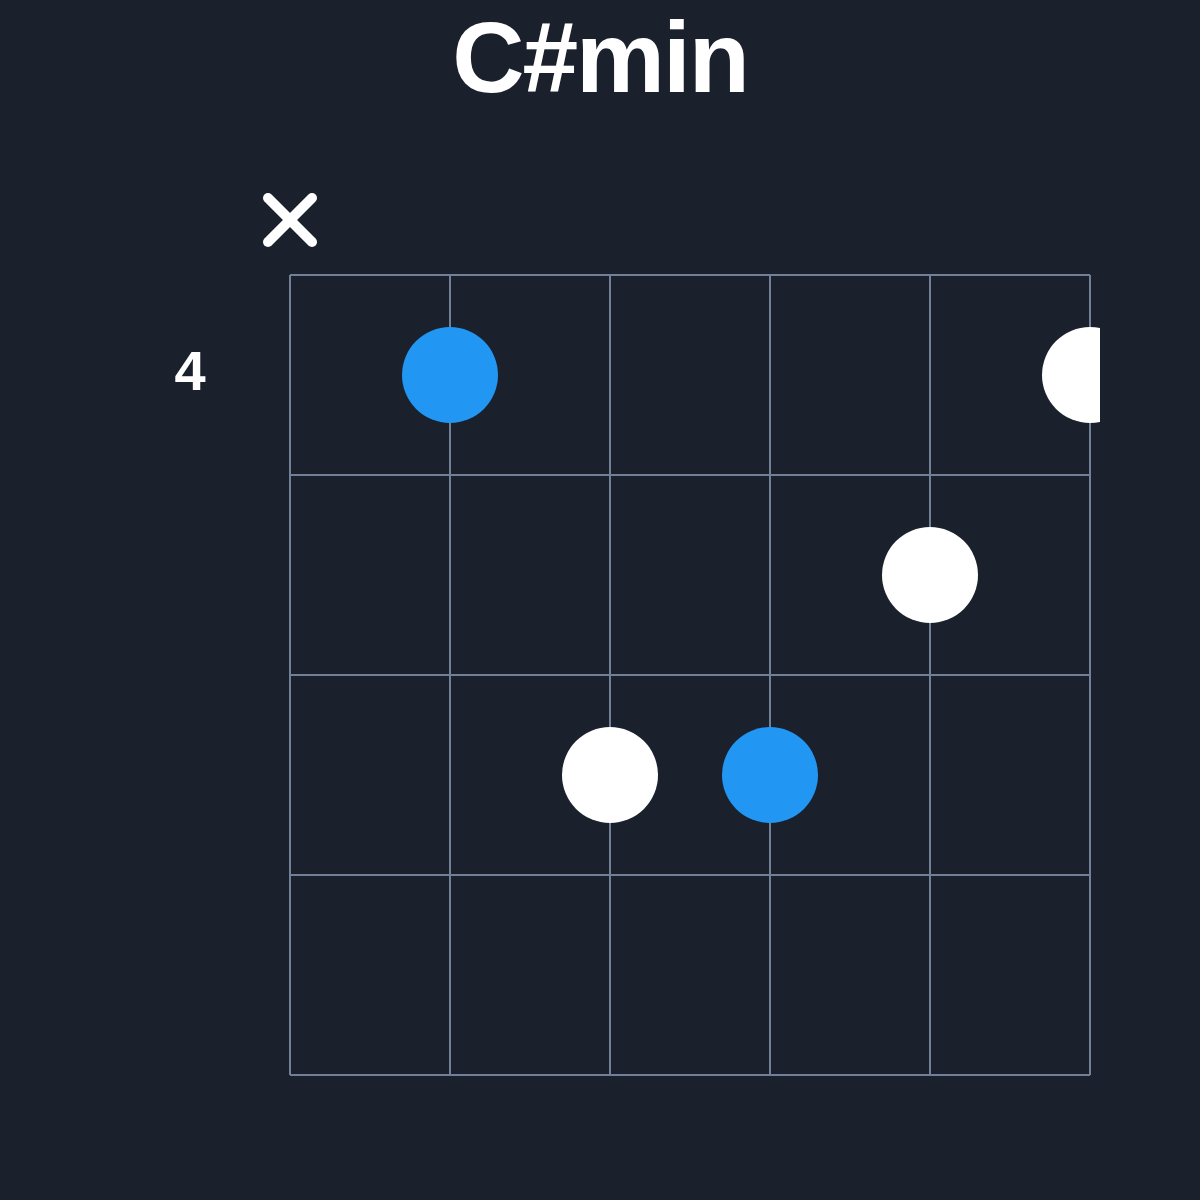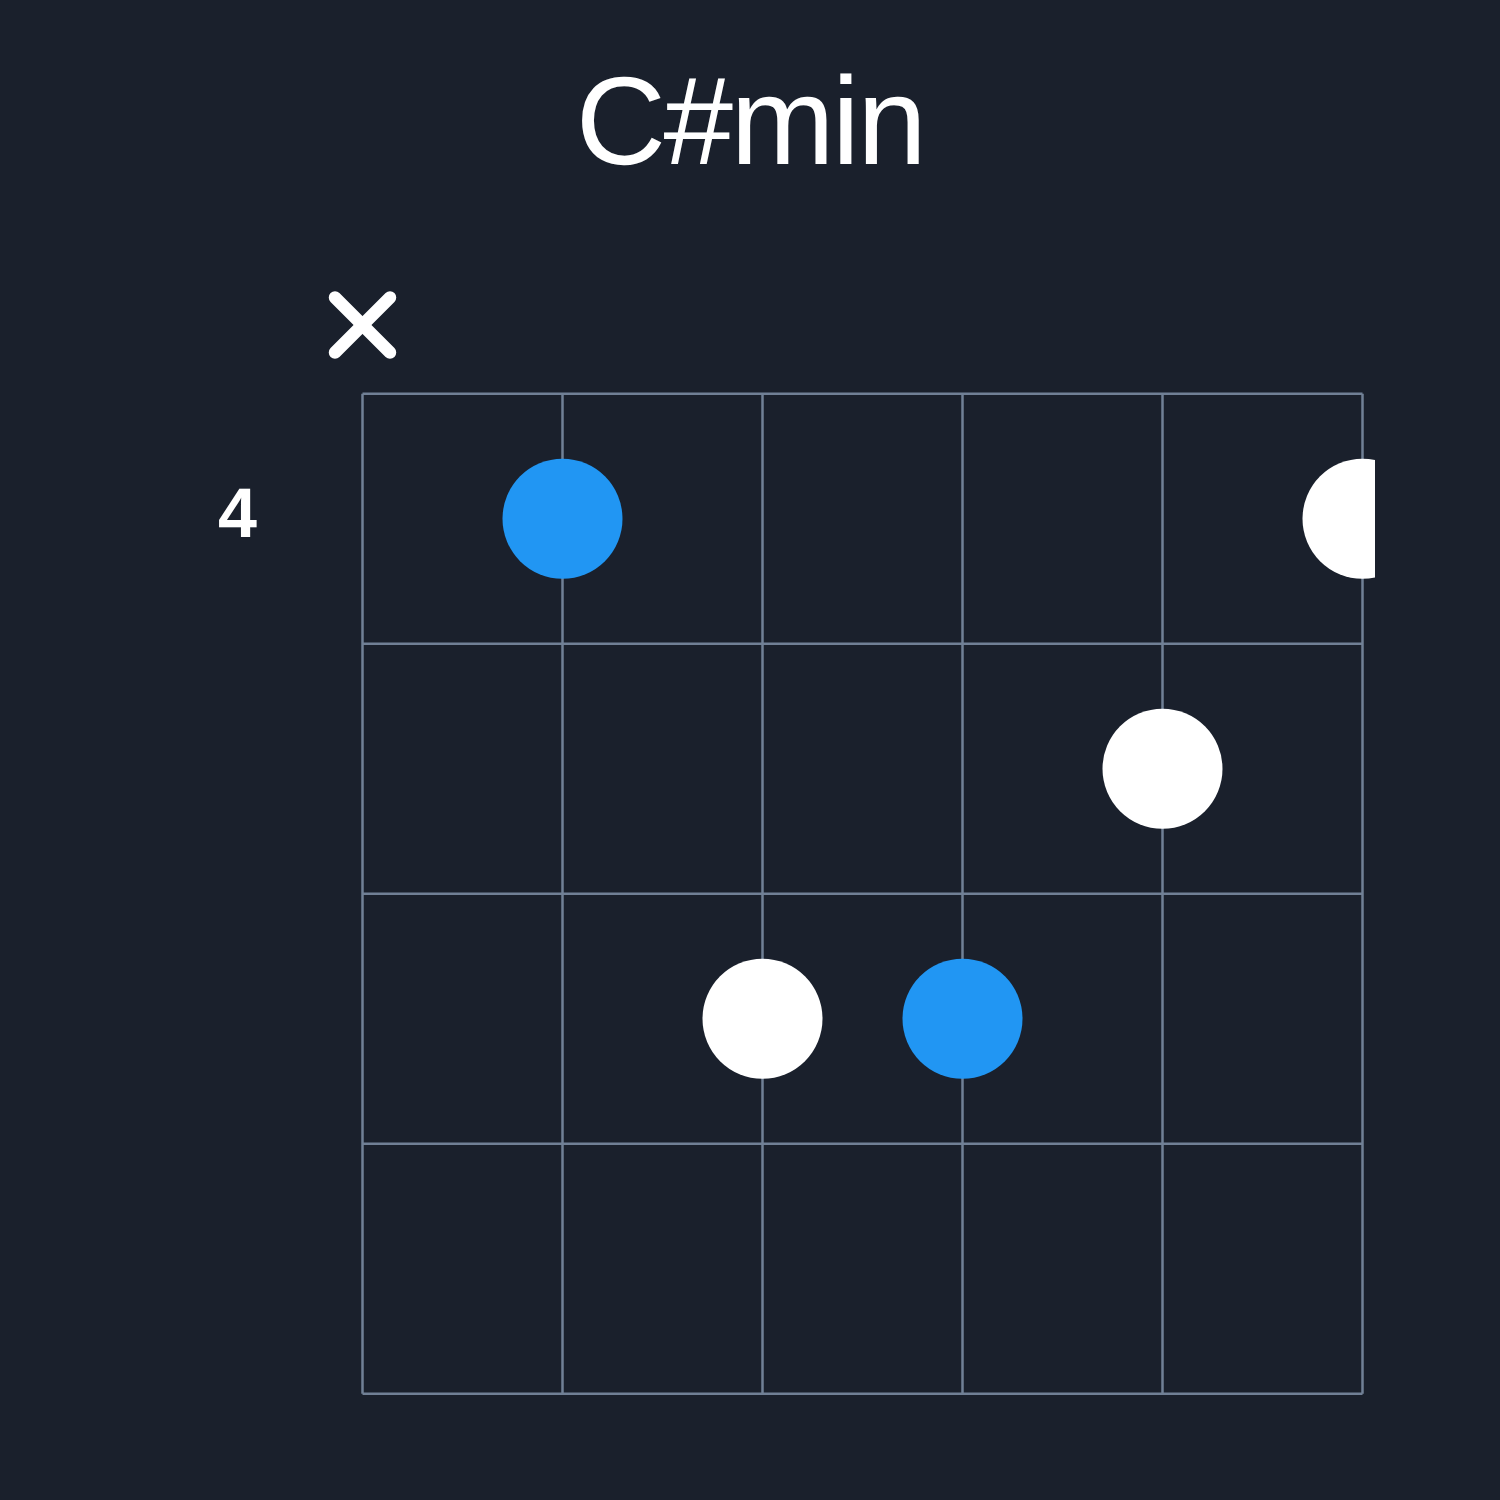--- a/index.html
+++ b/index.html
@@ -15,22 +15,21 @@
       font-family: -apple-system, BlinkMacSystemFont, "Segoe UI", Helvetica, Arial, sans-serif;
       display: flex;
       flex-direction: column;
       align-items: center;
       overflow: hidden;
     }
     
     .chord-title {
       color: #ffffff;
       font-size: 100px;
-      font-weight: 400;
-      margin-top: 40px;
+      font-weight: 700;
       margin-bottom: 60px;
       letter-spacing: -2px;
     }
     
     .diagram-container {
       position: relative;
       width: 1000px;
       height: 920px;
     }
     

